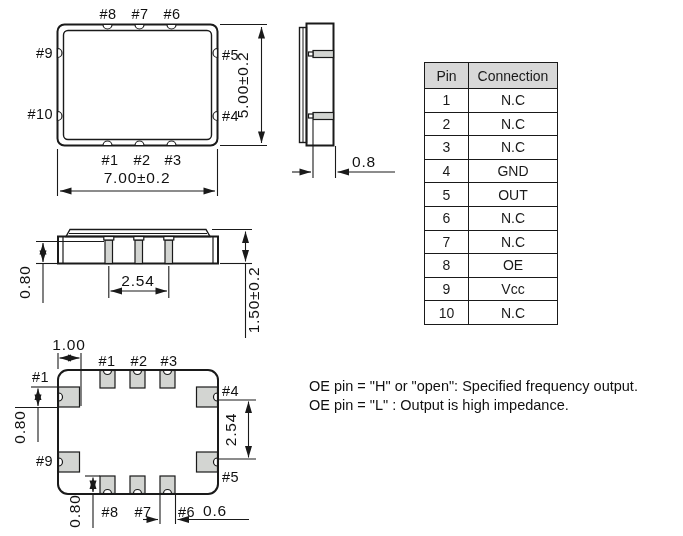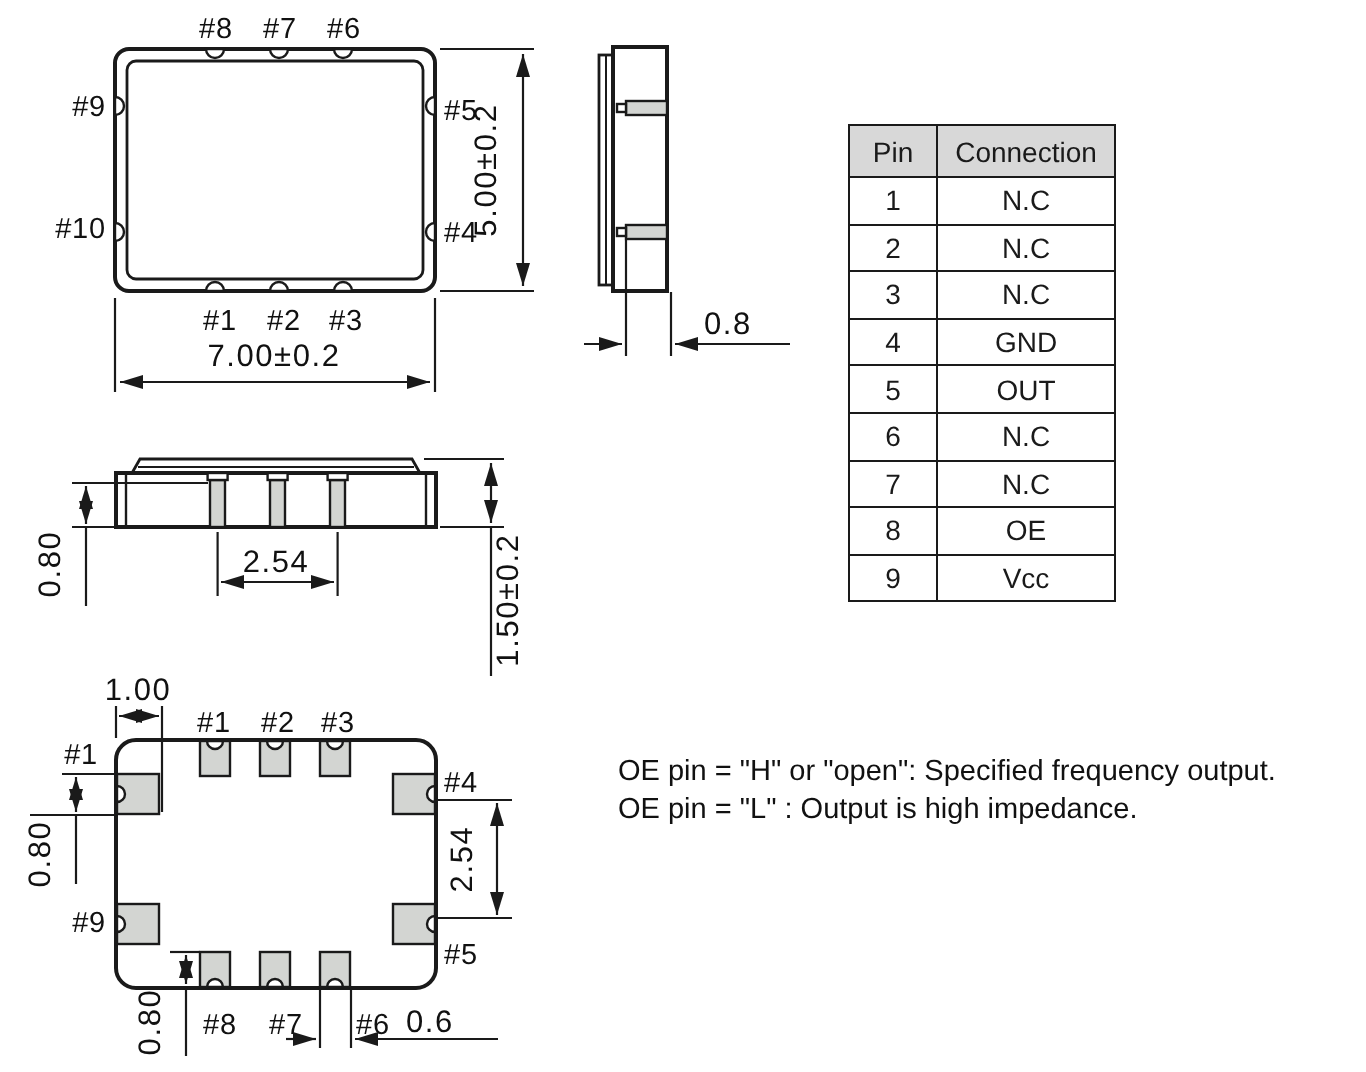--- a/index.html
+++ b/index.html
@@ -235,19 +235,23 @@
         <td>N.C</td>
       </tr>
       <tr>
         <td>8</td>
         <td>OE</td>
       </tr>
       <tr>
         <td>9</td>
         <td>Vcc</td>
       </tr>
+      <tr>
+        <td>10</td>
+        <td>N.C</td>
+      </tr>
     </tbody>
 </table>
 
 <div class="notes">
   <div>OE pin = "H" or "open": Specified frequency output.</div>
   <div>OE pin = "L" : Output is high impedance.</div>
 </div>
 
 </body></html>

